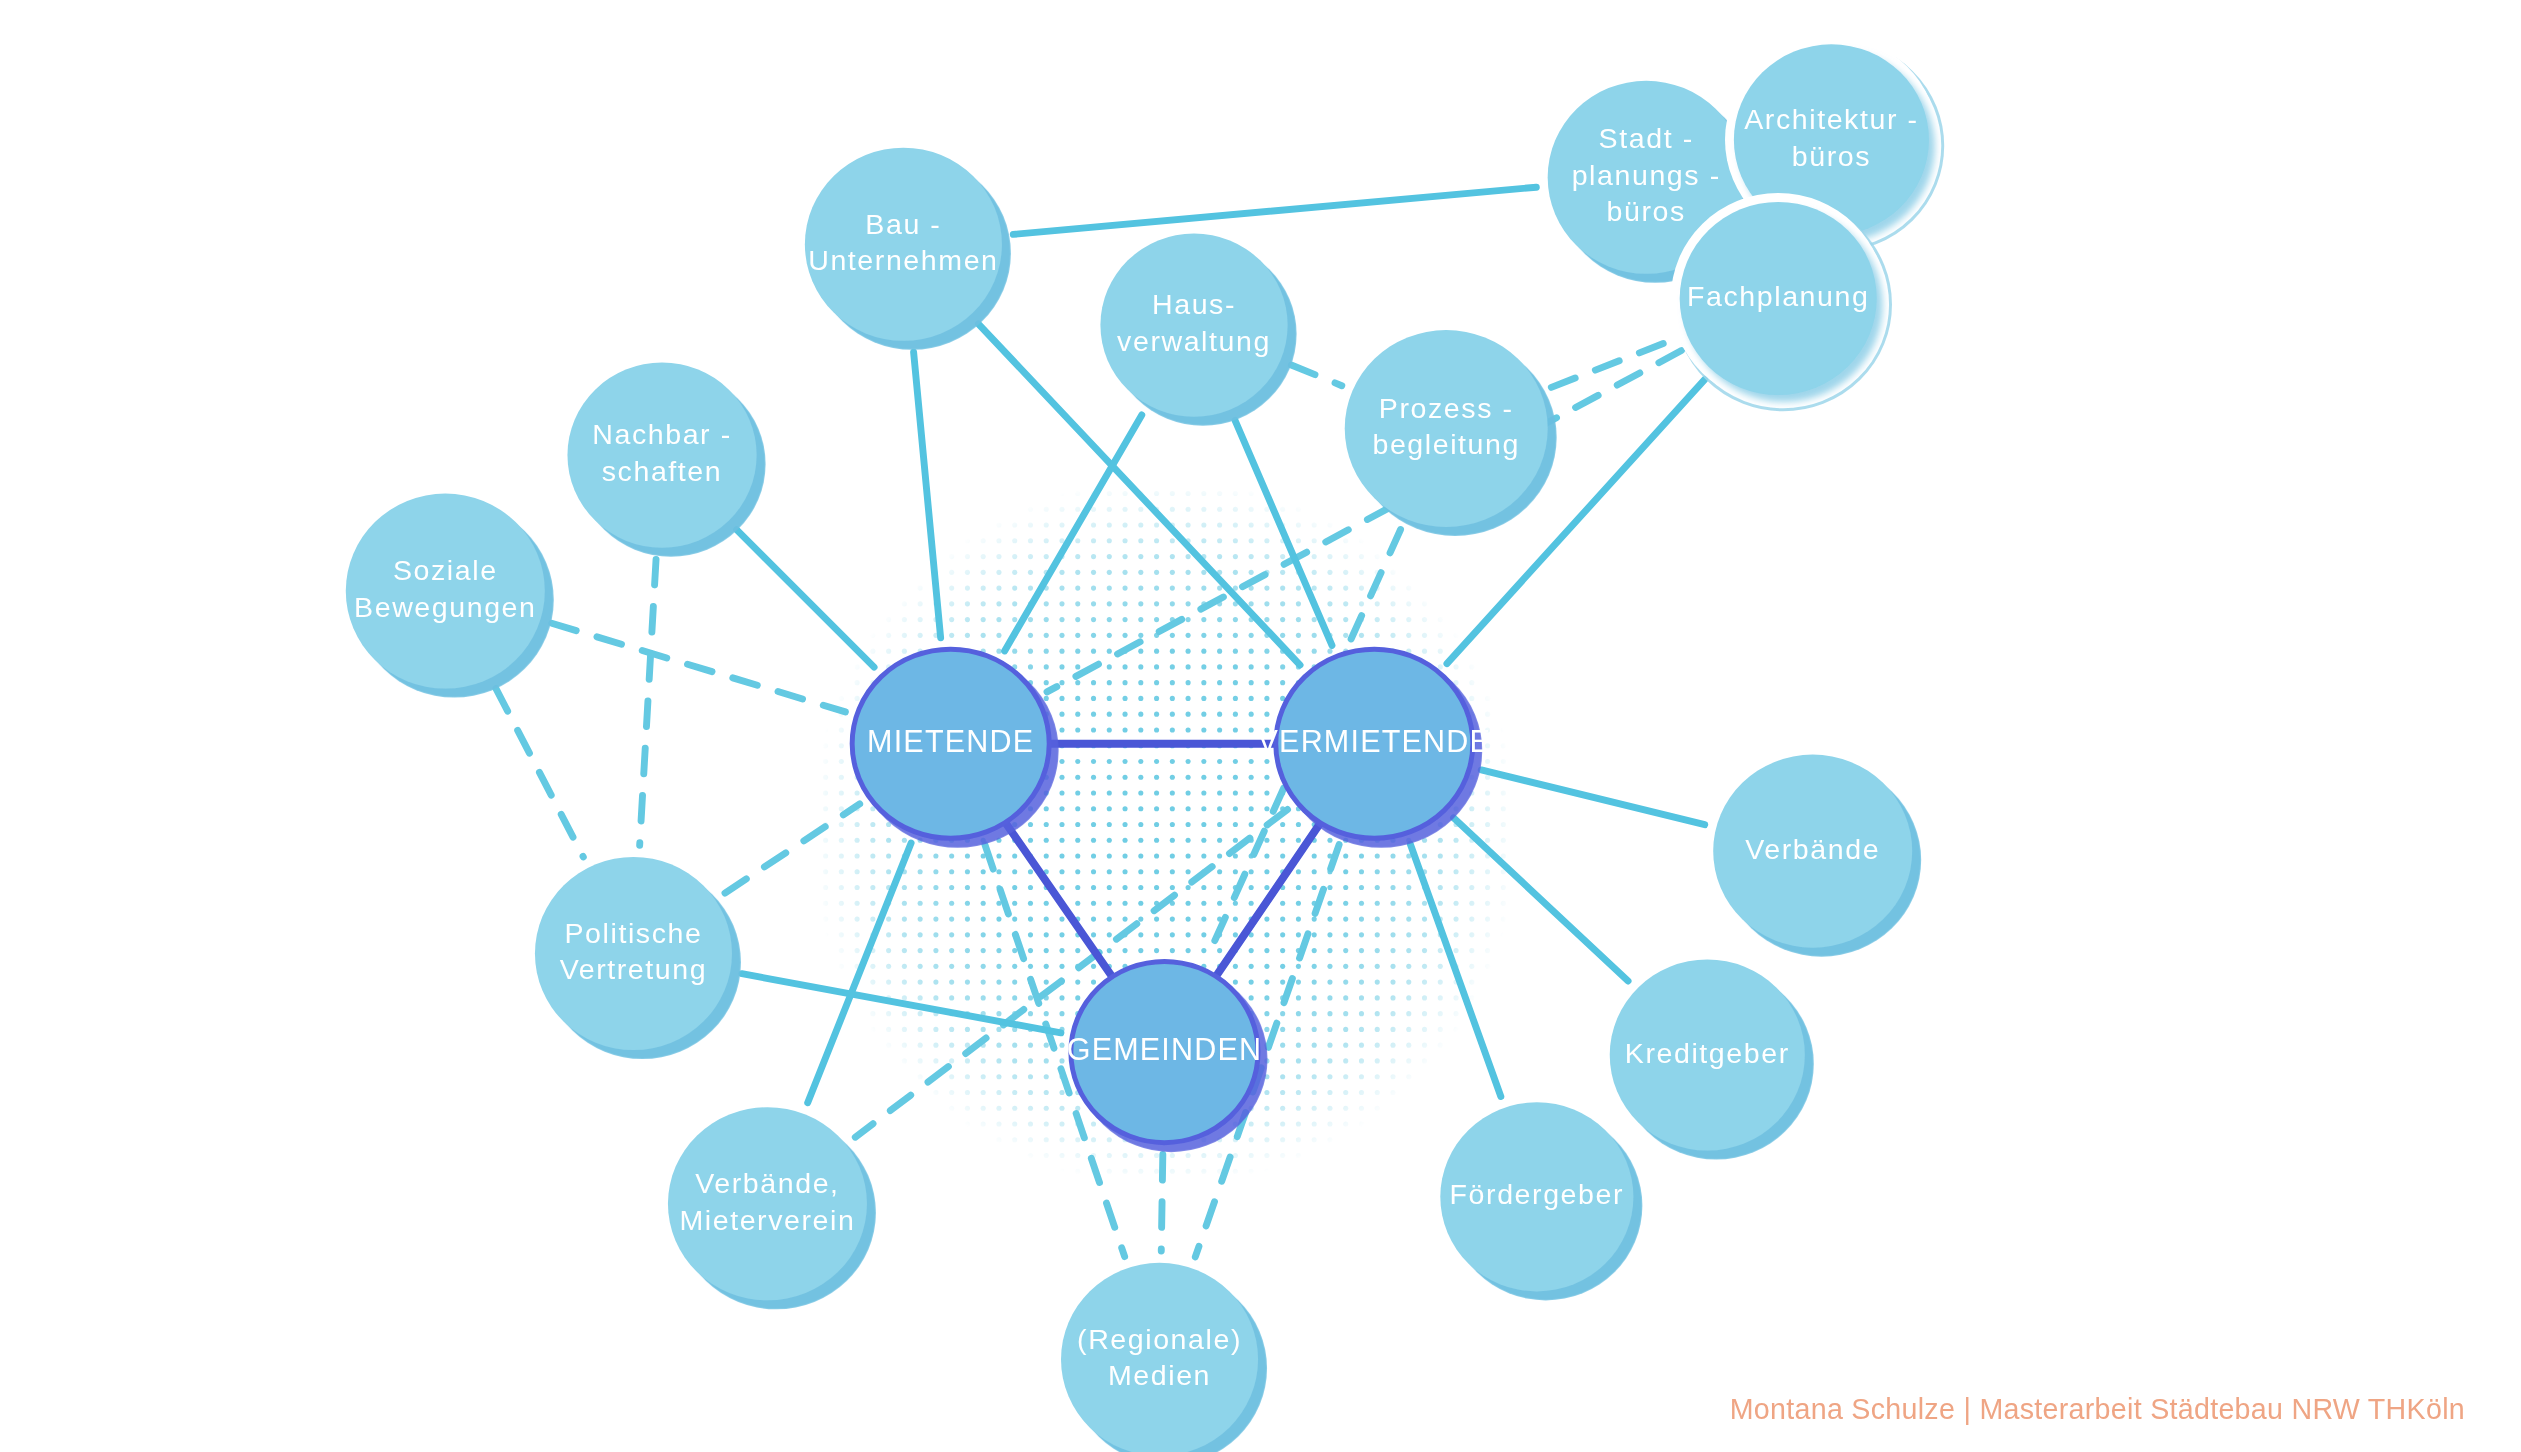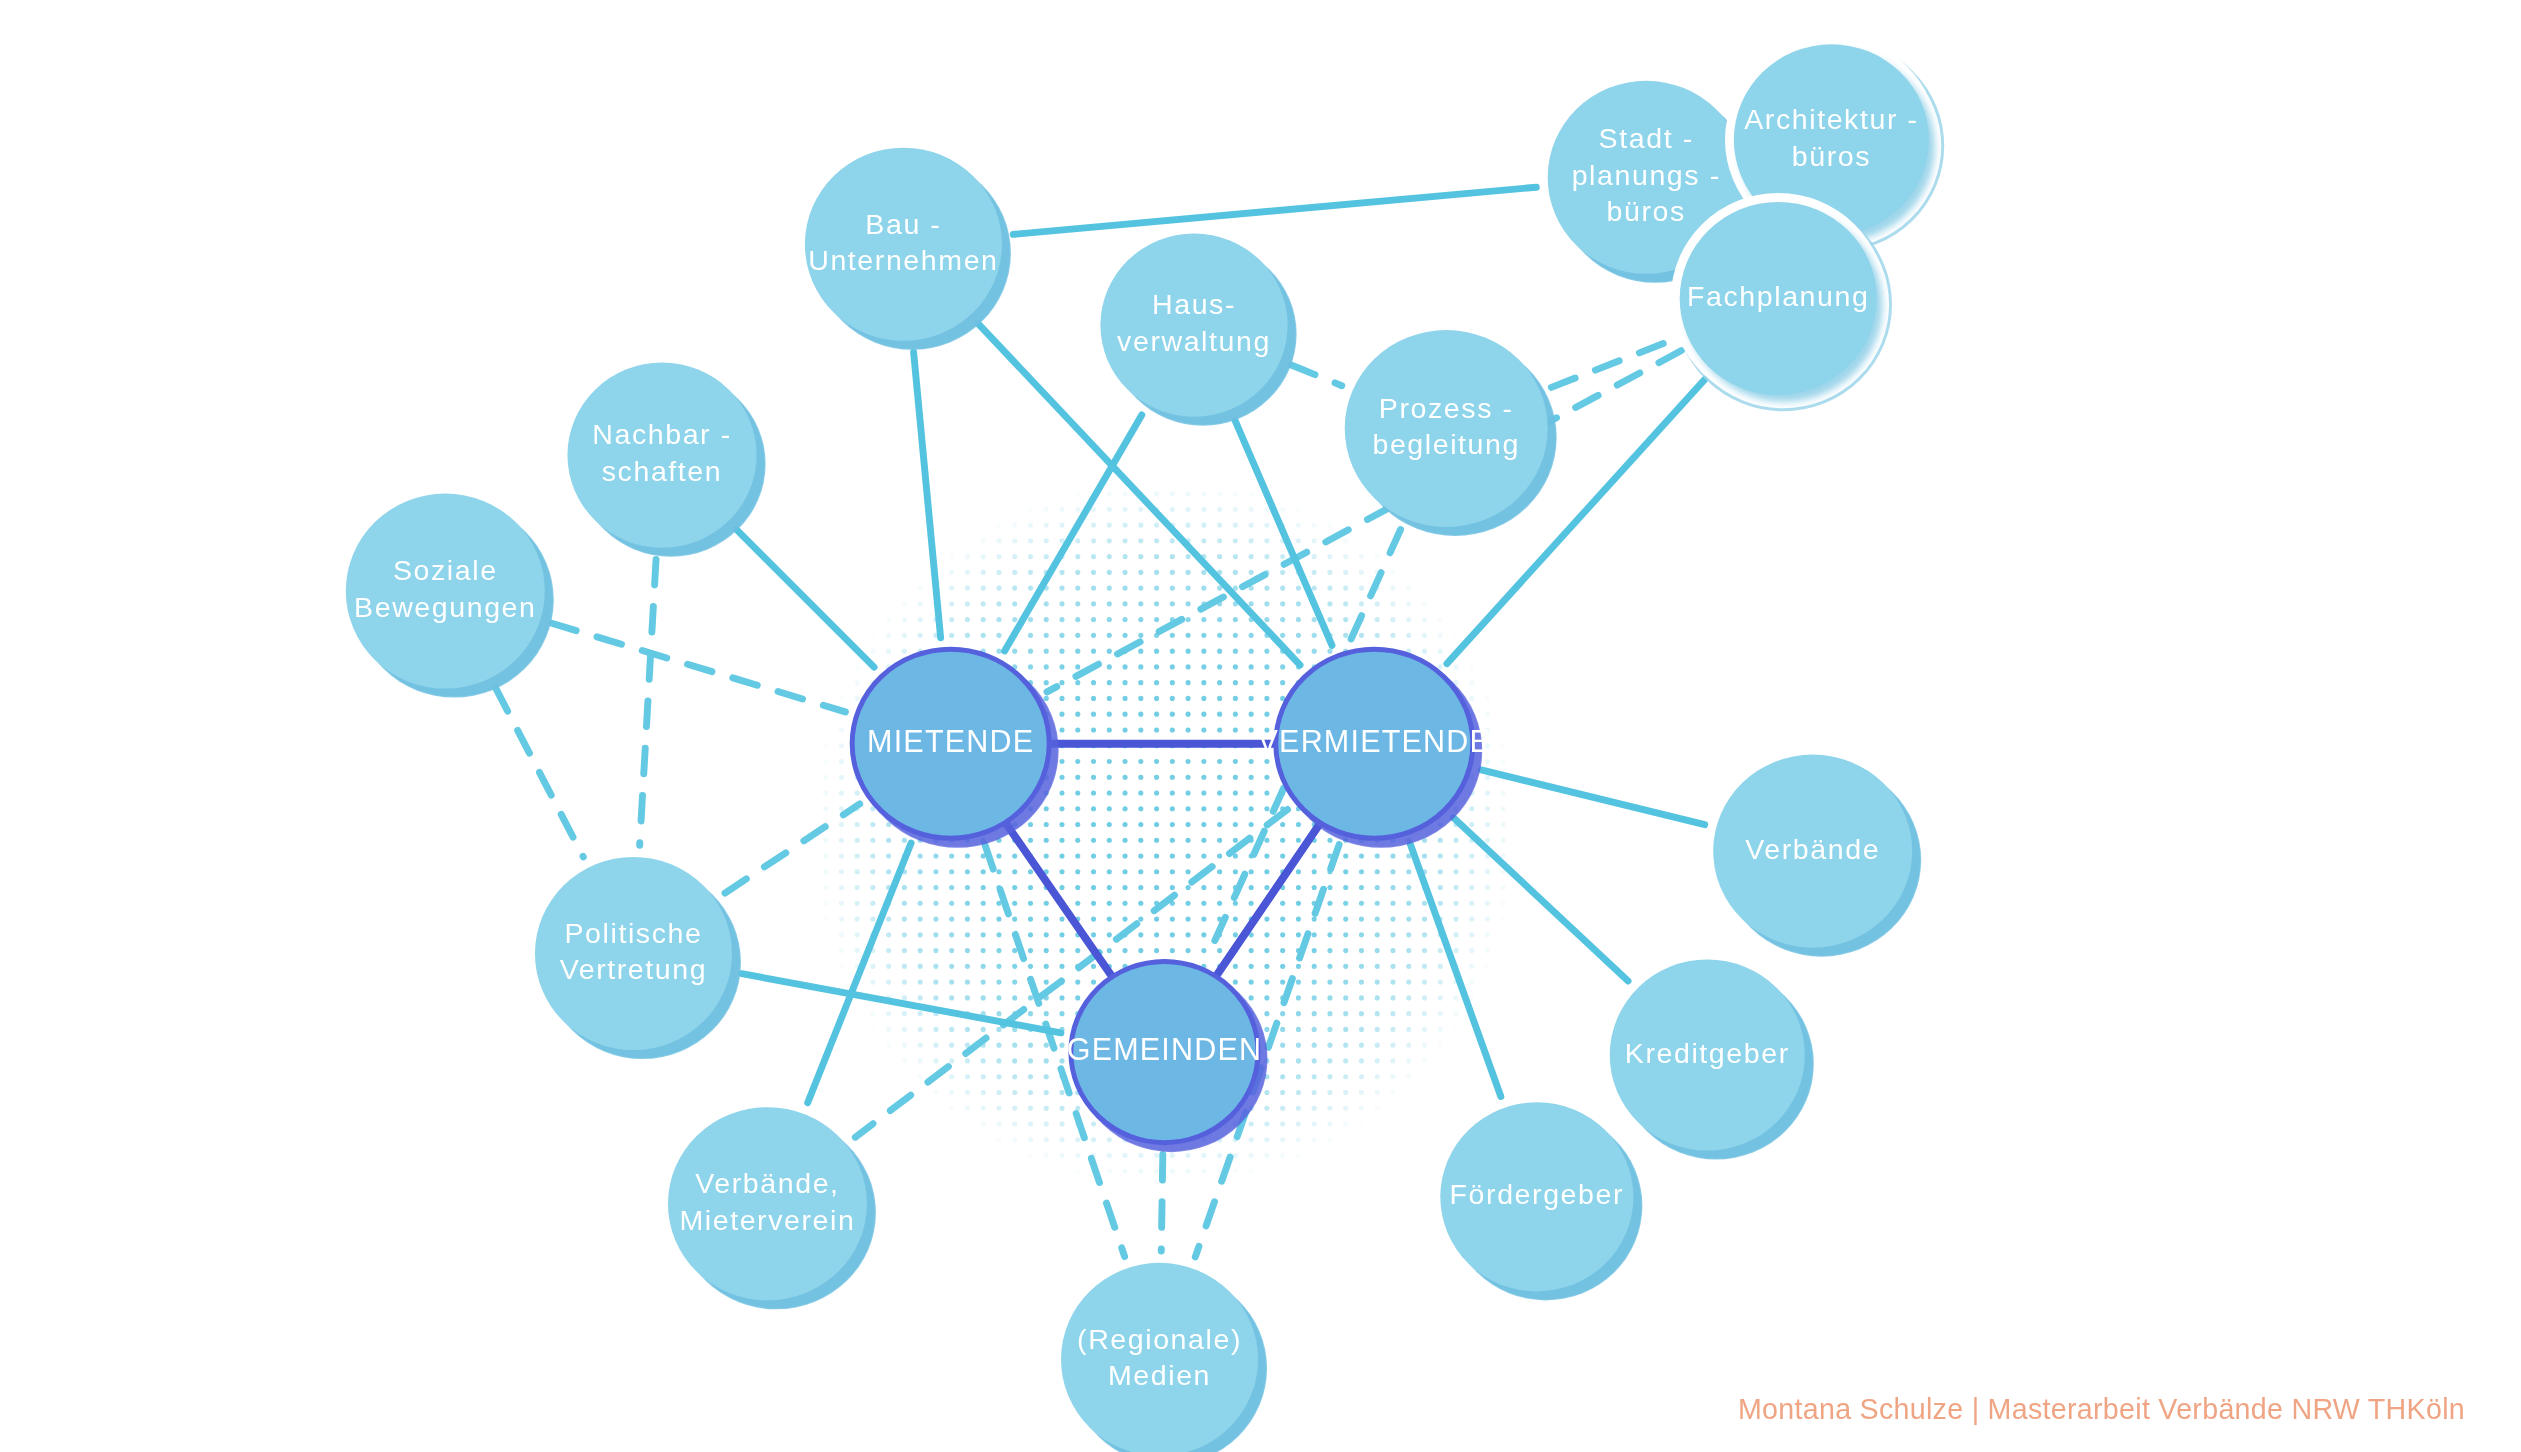--- a/index.html
+++ b/index.html
@@ -1750,15 +1750,15 @@
           <ellipse cx="1395" cy="755" rx="100" ry="96" fill="#6db7e5" stroke="#5560dd" stroke-width="5" filter="url(#coreShadow)"></ellipse>
           <text x="1395" y="755" class="node-label core-label">VERMIETENDE</text>
         </g>
         <g>
           <ellipse cx="1182" cy="1068" rx="95" ry="92" fill="#6db7e5" stroke="#5560dd" stroke-width="5" filter="url(#coreShadow)"></ellipse>
           <text x="1182" y="1068" class="node-label core-label">GEMEINDEN</text>
         </g>
       </g>
   </svg>
 
-  <div class="footer-text">Montana Schulze | Masterarbeit  Verbände NRW THKöln</div>
+  <div class="footer-text">Montana Schulze | Masterarbeit  Städtebau NRW THKöln</div>
 </div>
 
 
 </body></html>

